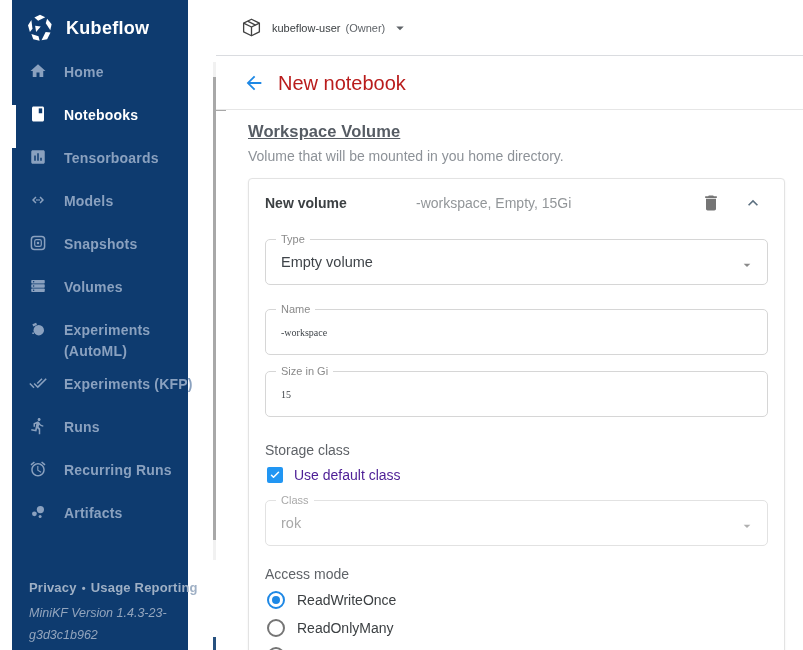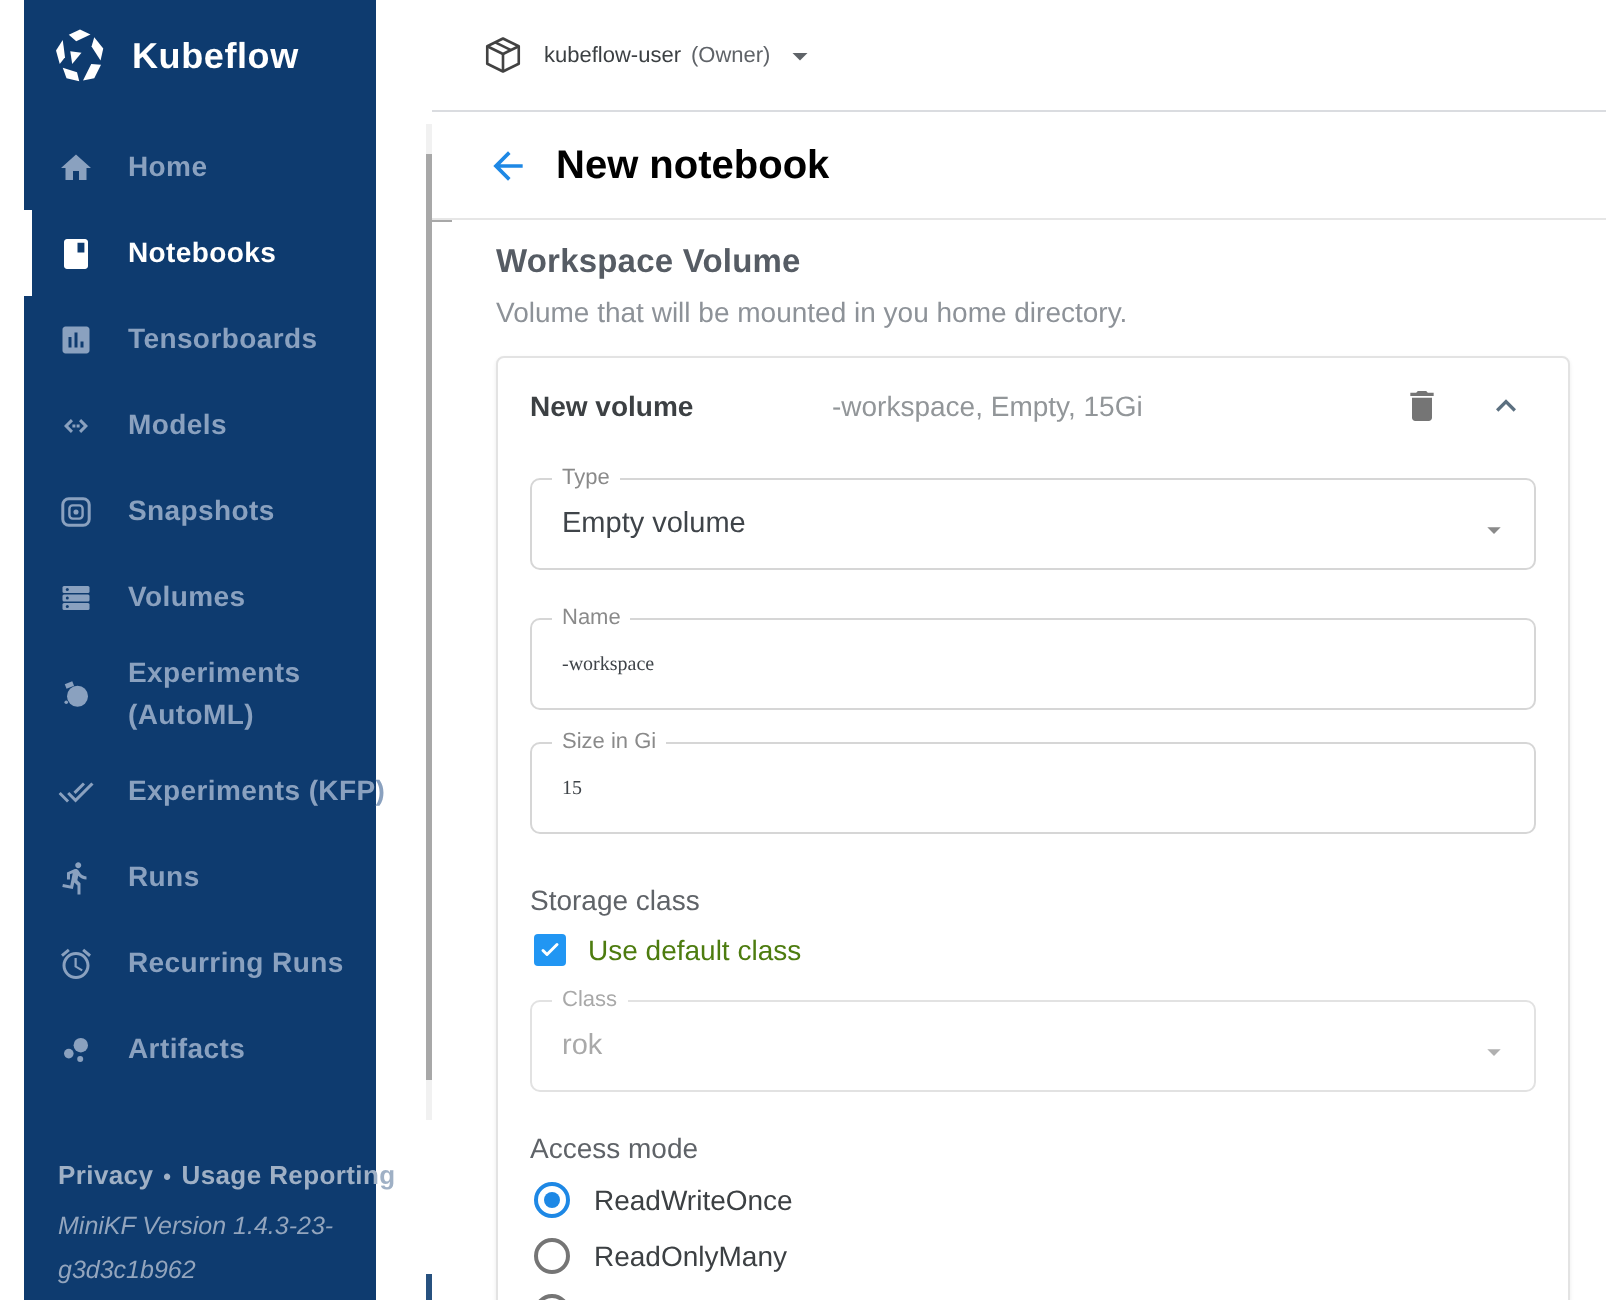--- a/index.html
+++ b/index.html
@@ -7,21 +7,21 @@
     width:803px; height:650px; overflow:hidden; position:relative;
     font-family:"Liberation Sans", sans-serif; background:#ffffff;
     -webkit-font-smoothing:antialiased;
   }
   
   .sidebar { position:absolute; left:12px; top:0; width:176px; height:650px; background:#0e3b6f; }
   .logo-row { display:flex; align-items:center; gap:11px; padding:13px 0 0 13px; height:44px; box-sizing:border-box; }
   .logo-mark { width:30px; height:30px; flex-shrink:0; }
   .logo-text { color:#ffffff; font-size:18px; font-weight:700; letter-spacing:.3px; }
   .nav { position:absolute; top:62px; left:0; width:216px; }
-  .nav-item { display:flex; align-items:center; height:43px; padding-left:17px; box-sizing:border-box;
+  .nav-item { display:flex; align-items:flex-start; height:43px; padding-left:17px; box-sizing:border-box;
     color:#8aa1bf; font-size:14px; font-weight:600; letter-spacing:.2px; cursor:pointer; position:relative; }
   .nav-item.tall { height:54px; }
   .nav-icon { width:18px; height:18px; margin-right:17px; flex-shrink:0; }
   .nav-icon svg { width:18px; height:18px; display:block; }
   .nav-label { white-space:nowrap; line-height:21px; }
   .nav-item.tall .nav-label { white-space:normal; width:122px; }
   .nav-item.active { color:#ffffff; }
   .nav-item.active::before { content:""; position:absolute; left:0; top:0; bottom:0; width:4px; background:#ffffff; }
   .side-footer { position:absolute; left:17px; top:580px; width:185px; }
   .footer-links { color:#9fb0c5; font-size:13px; font-weight:600; letter-spacing:.2px; }
@@ -42,23 +42,23 @@
   .pkg-icon { width:21px; height:21px; margin-right:10px; }
   .pkg-icon svg { width:21px; height:21px; display:block; }
   .ns-name { font-size:11px; color:#3c4043; }
   .ns-role { font-size:11px; color:#5f6368; margin-left:5px; }
   .ns-caret { width:18px; height:18px; margin-left:6px; color:#5f6368; }
   .ns-caret svg { width:18px; height:18px; display:block; }
   .titlebar { position:absolute; left:216px; top:57px; width:587px; height:53px; box-sizing:border-box;
     border-bottom:1px solid #e6e6e6; display:flex; align-items:center; padding-left:27px; background:#fff; }
   .back-btn { width:22px; height:22px; margin-right:13px; cursor:pointer; }
   .back-btn svg { width:22px; height:22px; display:block; }
-  .page-title { font-size:20px; color:#000000;font-weight:bold; }
+  .page-title { font-size:20px; color:#b91c1c; }
   .content { position:absolute; left:216px; top:111px; width:587px; height:539px; overflow:hidden; background:#fff; }
-  .section-title { margin:11px 0 4px 32px; font-size:16.5px; font-weight:700; color:#565c64; letter-spacing:.1px; }
+  .section-title { margin:11px 0 4px 32px; font-size:16.5px; font-weight:700; color:#565c64; letter-spacing:.1px;text-decoration:underline; }
   .section-sub { margin:7px 0 0 32px; font-size:14px; color:#8d9298; }
   
   .card { position:absolute; left:32px; top:67px; width:537px; height:580px; box-sizing:border-box;
     background:#fff; border:1px solid #e3e3e3; border-radius:4px; box-shadow:0 1px 2px rgba(0,0,0,.08);
     padding:13px 16px; }
   .card-header { display:flex; align-items:center; height:22px; }
   .cv-title { width:151px; font-size:14px; font-weight:700; color:#3c4043; }
   .cv-summary { flex:1; font-size:14px; color:#929699; }
   .icon-btn { width:20px; height:20px; cursor:pointer; }
   .icon-btn svg { width:20px; height:20px; display:block; }
@@ -74,21 +74,21 @@
   .field-caret svg { width:16px; height:16px; display:block; }
   .field.disabled { border-color:#e2e2e2; }
   .field.disabled .field-label, .field.disabled .field-value { color:#a9a9a9; }
   .field.disabled .field-caret { color:#b0b0b0; }
   .mt25 { margin-top:25px; } .mt24 { margin-top:24px; } .mt16 { margin-top:16px; } .mt17 { margin-top:17px; }
   .group-label { margin-top:25px; font-size:14px; color:#5f6368; }
   .check-row { display:flex; align-items:center; margin-top:9px; cursor:pointer; }
   .checkbox { width:16px; height:16px; margin-left:2px; background:#2196f3; border-radius:2px;
     display:flex; align-items:center; justify-content:center; }
   .checkbox svg { width:12px; height:12px; display:block; }
-  .check-label { margin-left:11px; font-size:14px; color:#4d7c0f; }
+  .check-label { margin-left:11px; font-size:14px; color:#4c1d95; }
   .radio-group { margin-top:0; }
   .radio-row { display:flex; align-items:center; margin-top:8px; height:20px; cursor:pointer; }
   .radio { width:14px; height:14px; border:2px solid #757575; border-radius:50%; margin-left:2px;
     display:flex; align-items:center; justify-content:center; }
   .radio.selected { border-color:#1e88e5; }
   .radio-dot { width:8px; height:8px; border-radius:50%; background:transparent; }
   .radio.selected .radio-dot { background:#1e88e5; }
   .radio-label { margin-left:12px; font-size:14px; color:#3c4043; }
 </style>
 </head>

